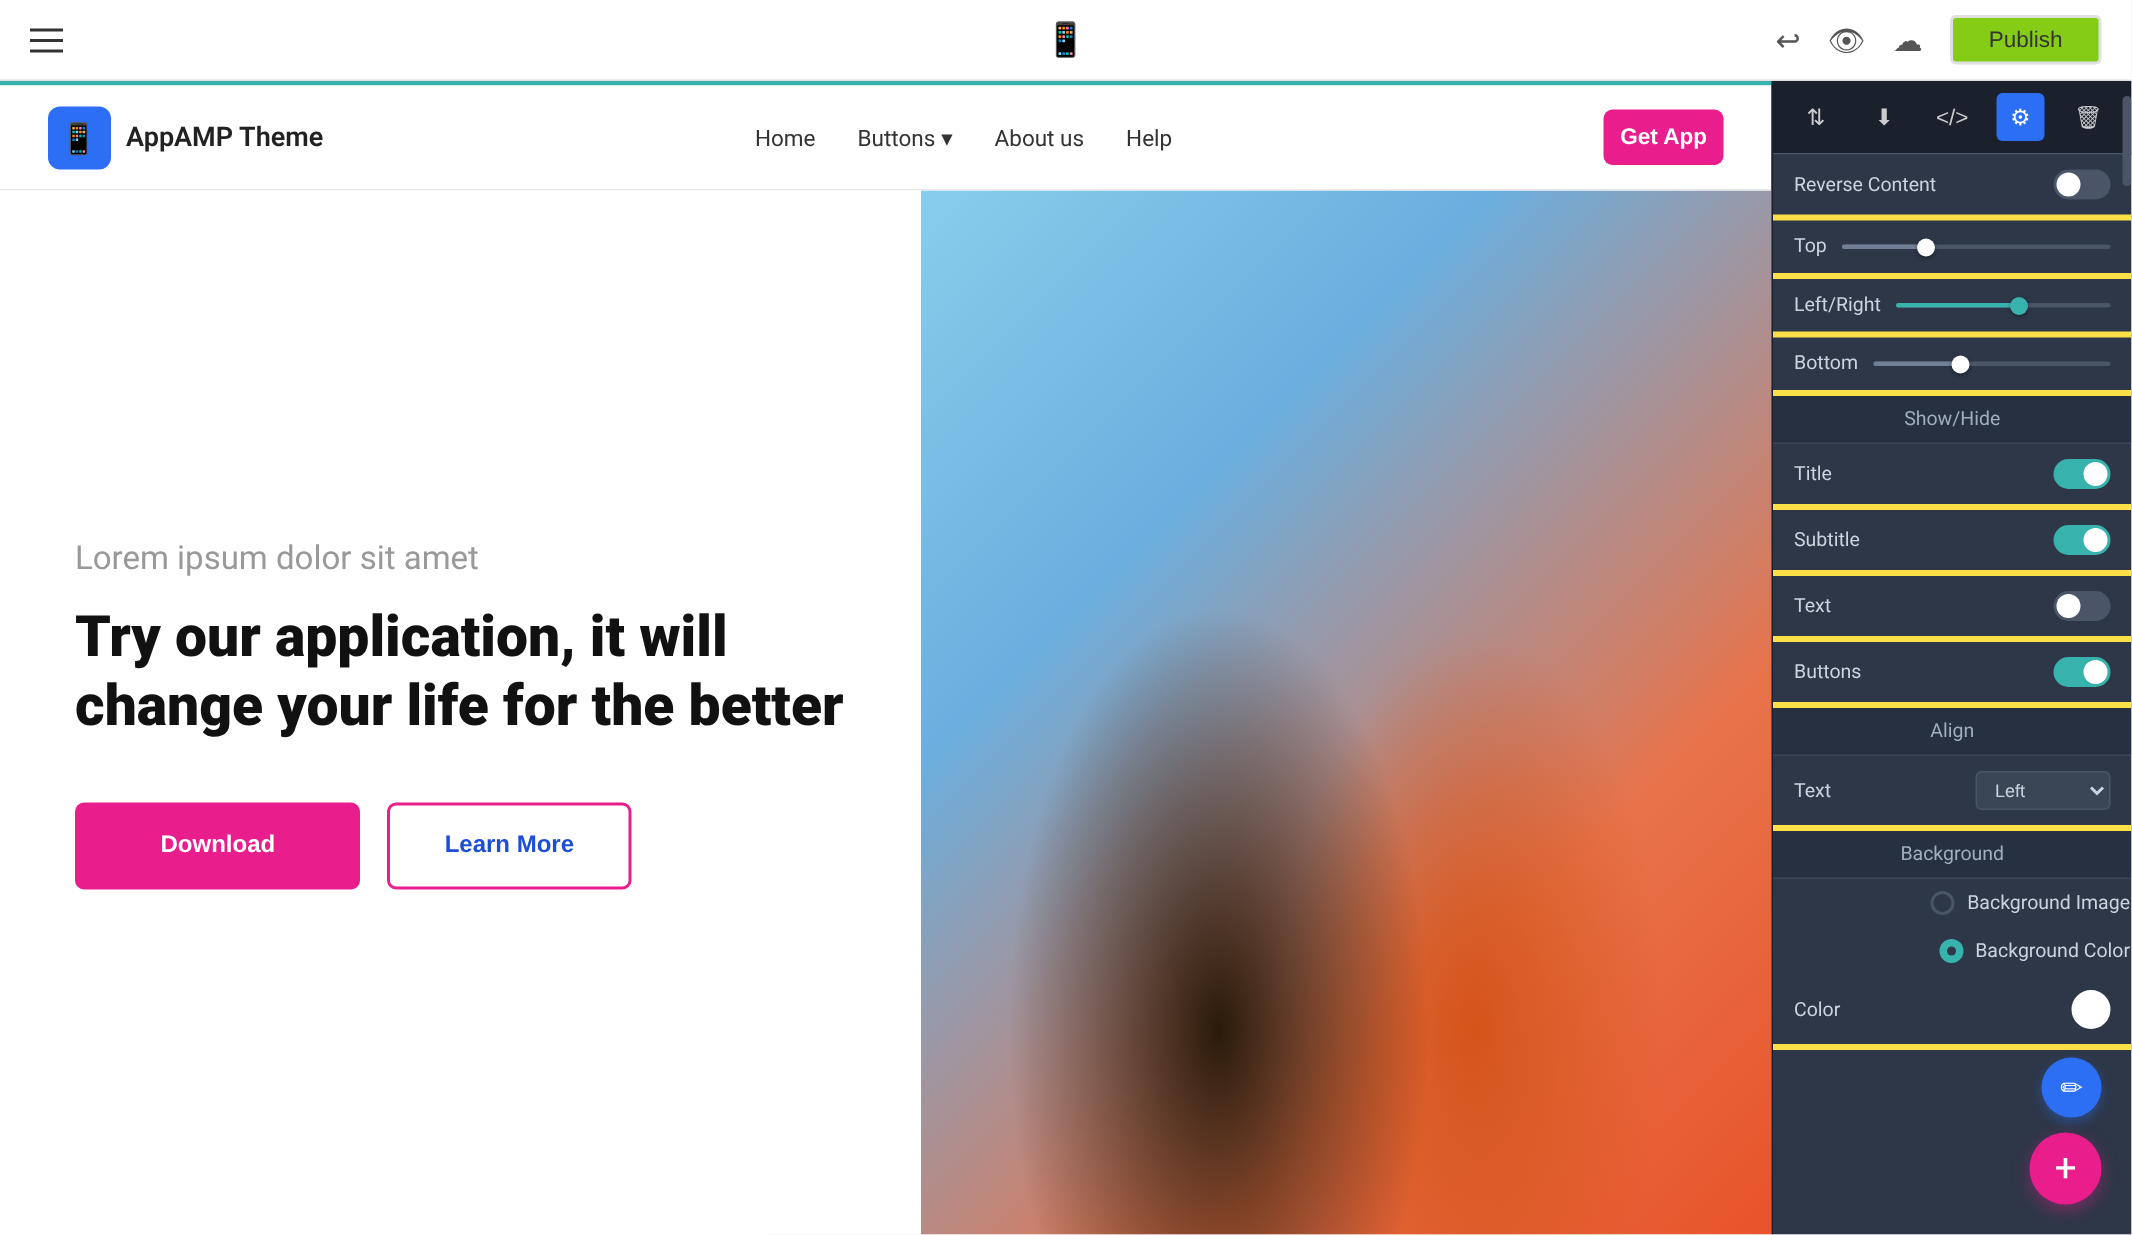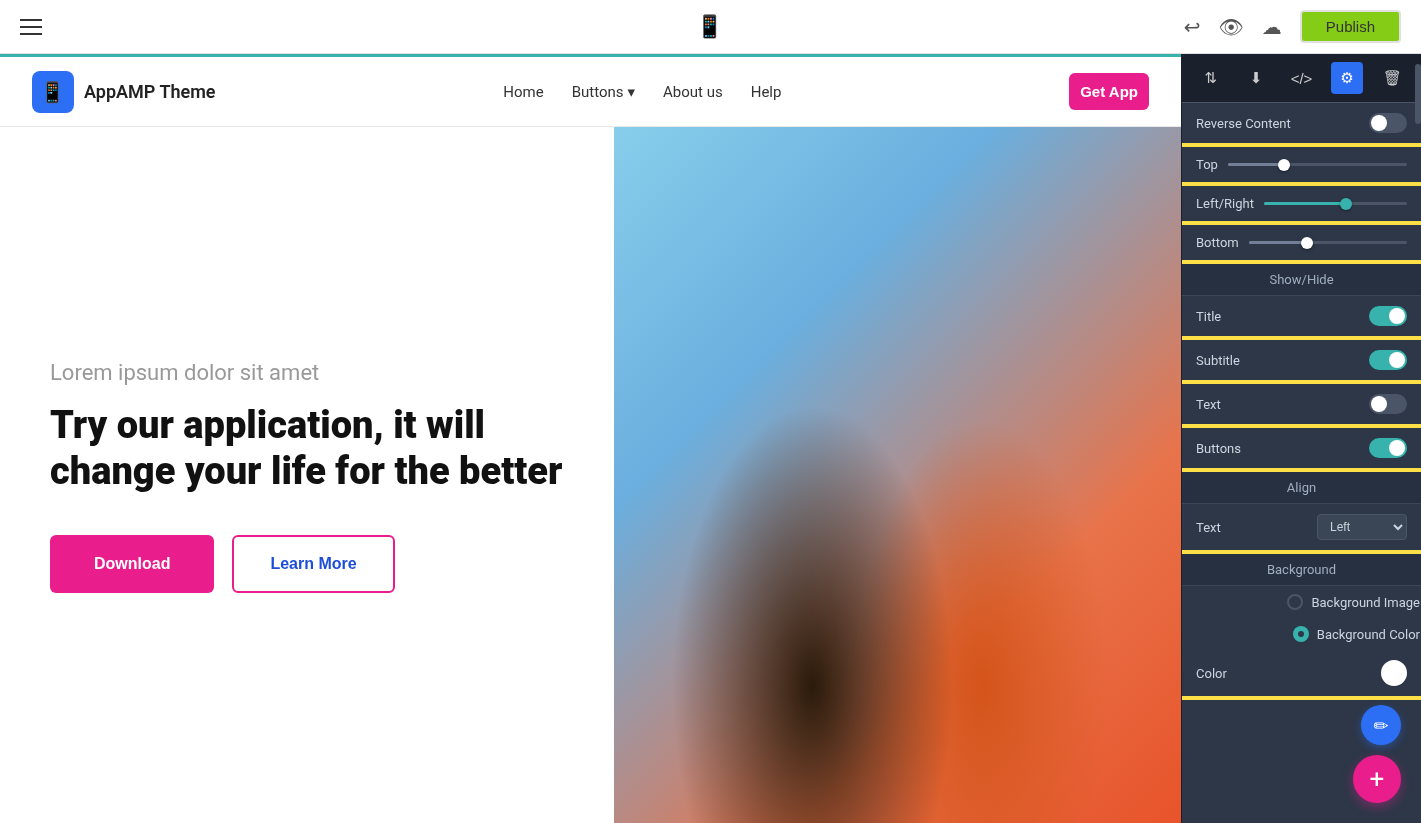--- a/index.html
+++ b/index.html
@@ -61,21 +61,21 @@
     }
     .hero-left {
       width: 52%; padding: 60px 50px; display: flex; flex-direction: column; justify-content: center;
       background: #fff;
     }
     .hero-subtitle-text { color: #999; font-size: 22px; margin-bottom: 18px; }
     .hero-title { font-size: 38px; font-weight: 900; color: #111; line-height: 1.2; margin-bottom: 40px; }
     .hero-buttons { display: flex; gap: 18px; }
     .btn-download {
       background: #e91e8c; color: #fff; border: none;
-      padding: 18px 44px; border-radius: 6px; font-size: 16px; font-weight: 700; cursor: pointer;
+      padding: 18px 57px; border-radius: 6px; font-size: 16px; font-weight: 700; cursor: pointer;
       min-width: 140px;
     }
     .btn-learn-more {
       background: #fff; color: #1d4ed8; border: 2px solid #e91e8c;
       padding: 18px 36px; border-radius: 6px; font-size: 16px; font-weight: 700; cursor: pointer;
       min-width: 140px;
     }
     .hero-right {
       width: 48%; position: relative; overflow: hidden;
     }

